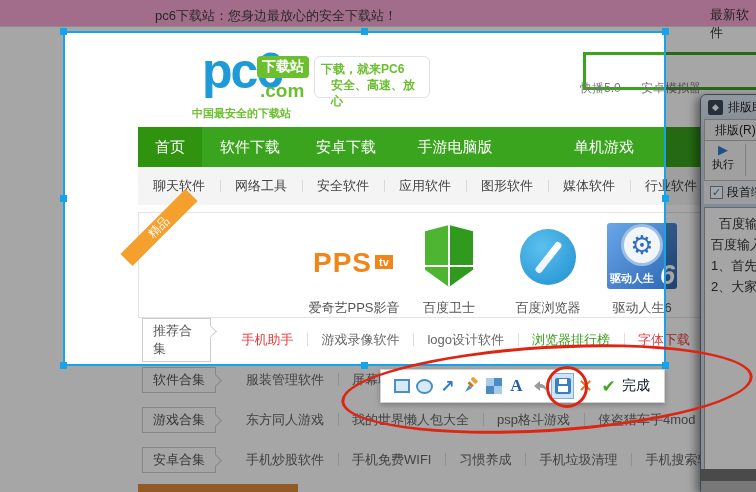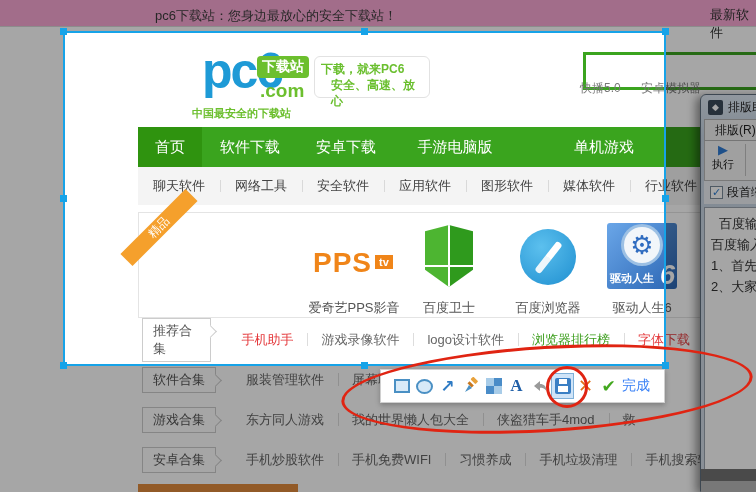--- a/index.html
+++ b/index.html
@@ -152,21 +152,21 @@
   .ic-arrow { color:#2e7bc4; font-size:17px; font-weight:bold; }
   .ic-mosaic { width:16px; height:16px;
     background:conic-gradient(#4a8cc8 90deg,#a8cce8 90deg 180deg,#4a8cc8 180deg 270deg,#a8cce8 270deg); }
   .ic-text { color:#1f5fa8; font-size:17px; font-weight:bold; font-family:"Liberation Serif","DejaVu Serif",serif; }
   .ic-x { color:#e07118; font-size:18px; font-weight:bold; }
   .ic-check { color:#43a81f; font-size:17px; font-weight:bold; }
   #tool-save { background:#cfe4f8; border:1px solid #7fb0d8; }
   .ic-save { width:16px; height:16px; background:#3a7fc4; border-radius:2px; position:relative; }
   .ic-save::before { content:""; position:absolute; left:4px; top:1px; width:8px; height:5px; background:#fff; }
   .ic-save::after { content:""; position:absolute; left:3px; top:8px; width:10px; height:6px; background:#fff; }
-  #confirm-label { font-size:14px; color:#3b82f6; margin-left:2px; }
+  #confirm-label { font-size:14px; color:#0f172a; margin-left:2px; }
 
   
   #anno-ellipse { position:absolute; left:341px; top:346px; width:412px; height:86px; z-index:50;
     border:3px solid #e02412; border-radius:50%; transform:rotate(-3.5deg); pointer-events:none; }
   #anno-circle { position:absolute; left:546px; top:366px; width:42px; height:42px; z-index:50;
     border:3px solid #e02412; border-radius:50%; pointer-events:none; }
 </style>
 </head>
 <body>
 
@@ -271,20 +271,21 @@
           <span class="tag c-gray">屏幕取色软件</span>
           <span class="tag c-gray">手机管理软件</span>
           <span class="tag c-gray">通讯录软件</span>
         </div>
       </div>
       <div class="crow" id="crow-2">
         <div class="crow-label">游戏合集</div>
         <div class="tags">
           <span class="tag c-gray">东方同人游戏</span>
           <span class="tag c-gray">我的世界懒人包大全</span>
+          <span class="tag c-gray">psp格斗游戏</span>
           <span class="tag c-gray">侠盗猎车手4mod</span>
           <span class="tag c-gray">救</span>
         </div>
       </div>
       <div class="crow" id="crow-3">
         <div class="crow-label">安卓合集</div>
         <div class="tags">
           <span class="tag c-gray">手机炒股软件</span>
           <span class="tag c-gray">手机免费WIFI</span>
           <span class="tag c-gray">习惯养成</span>

